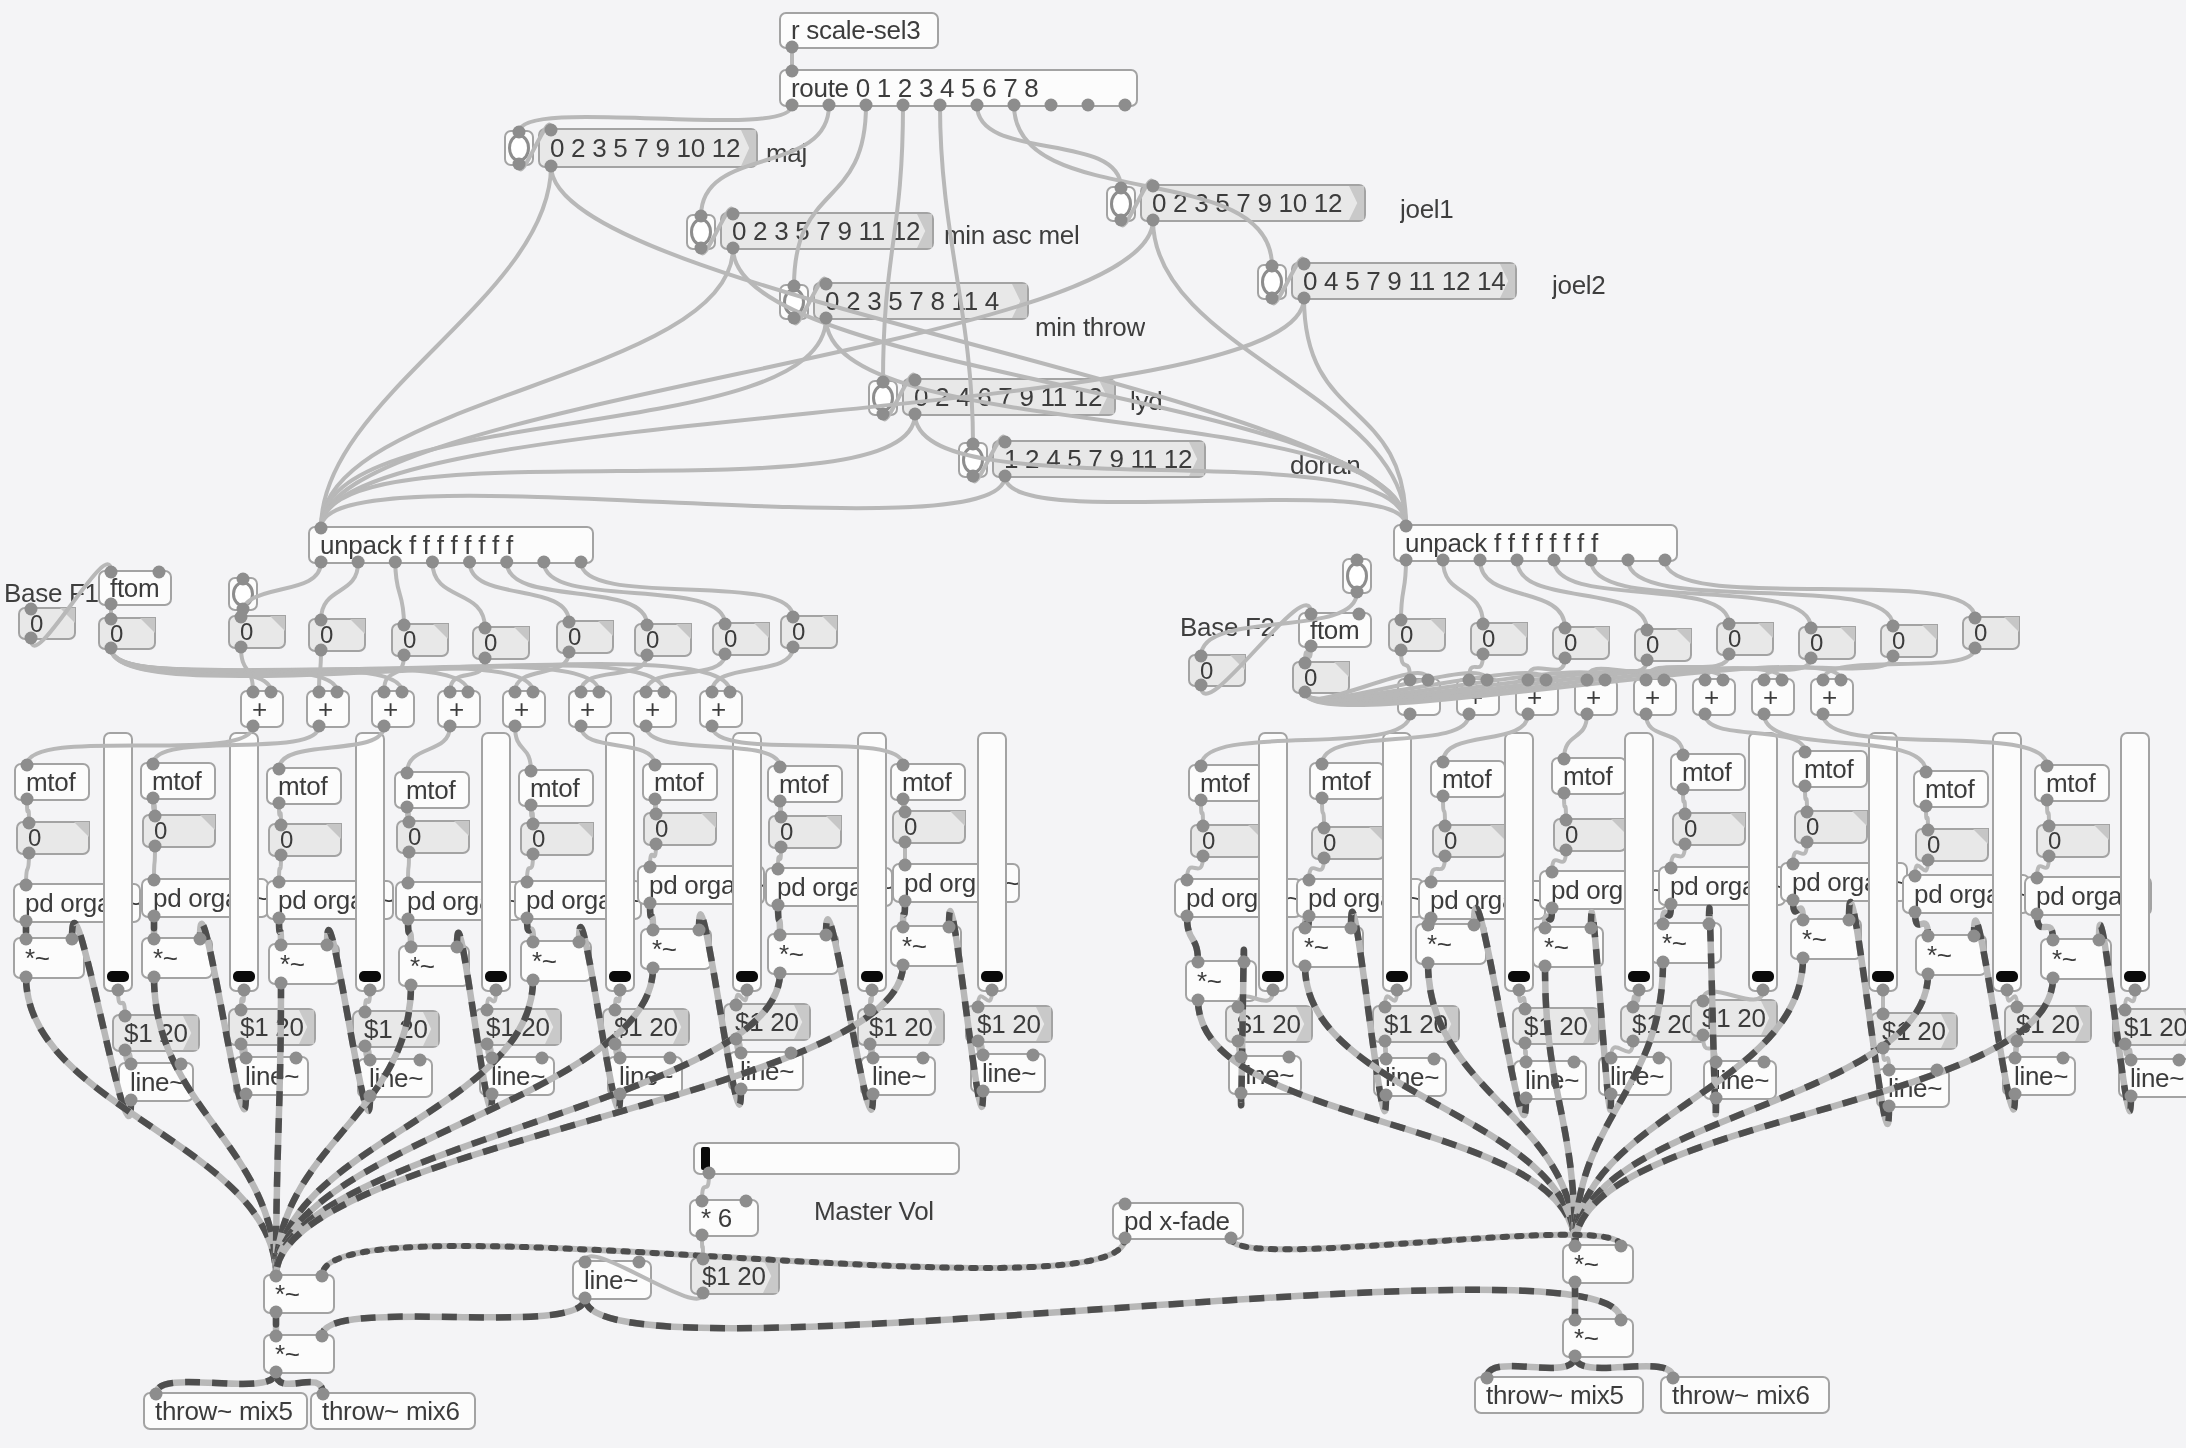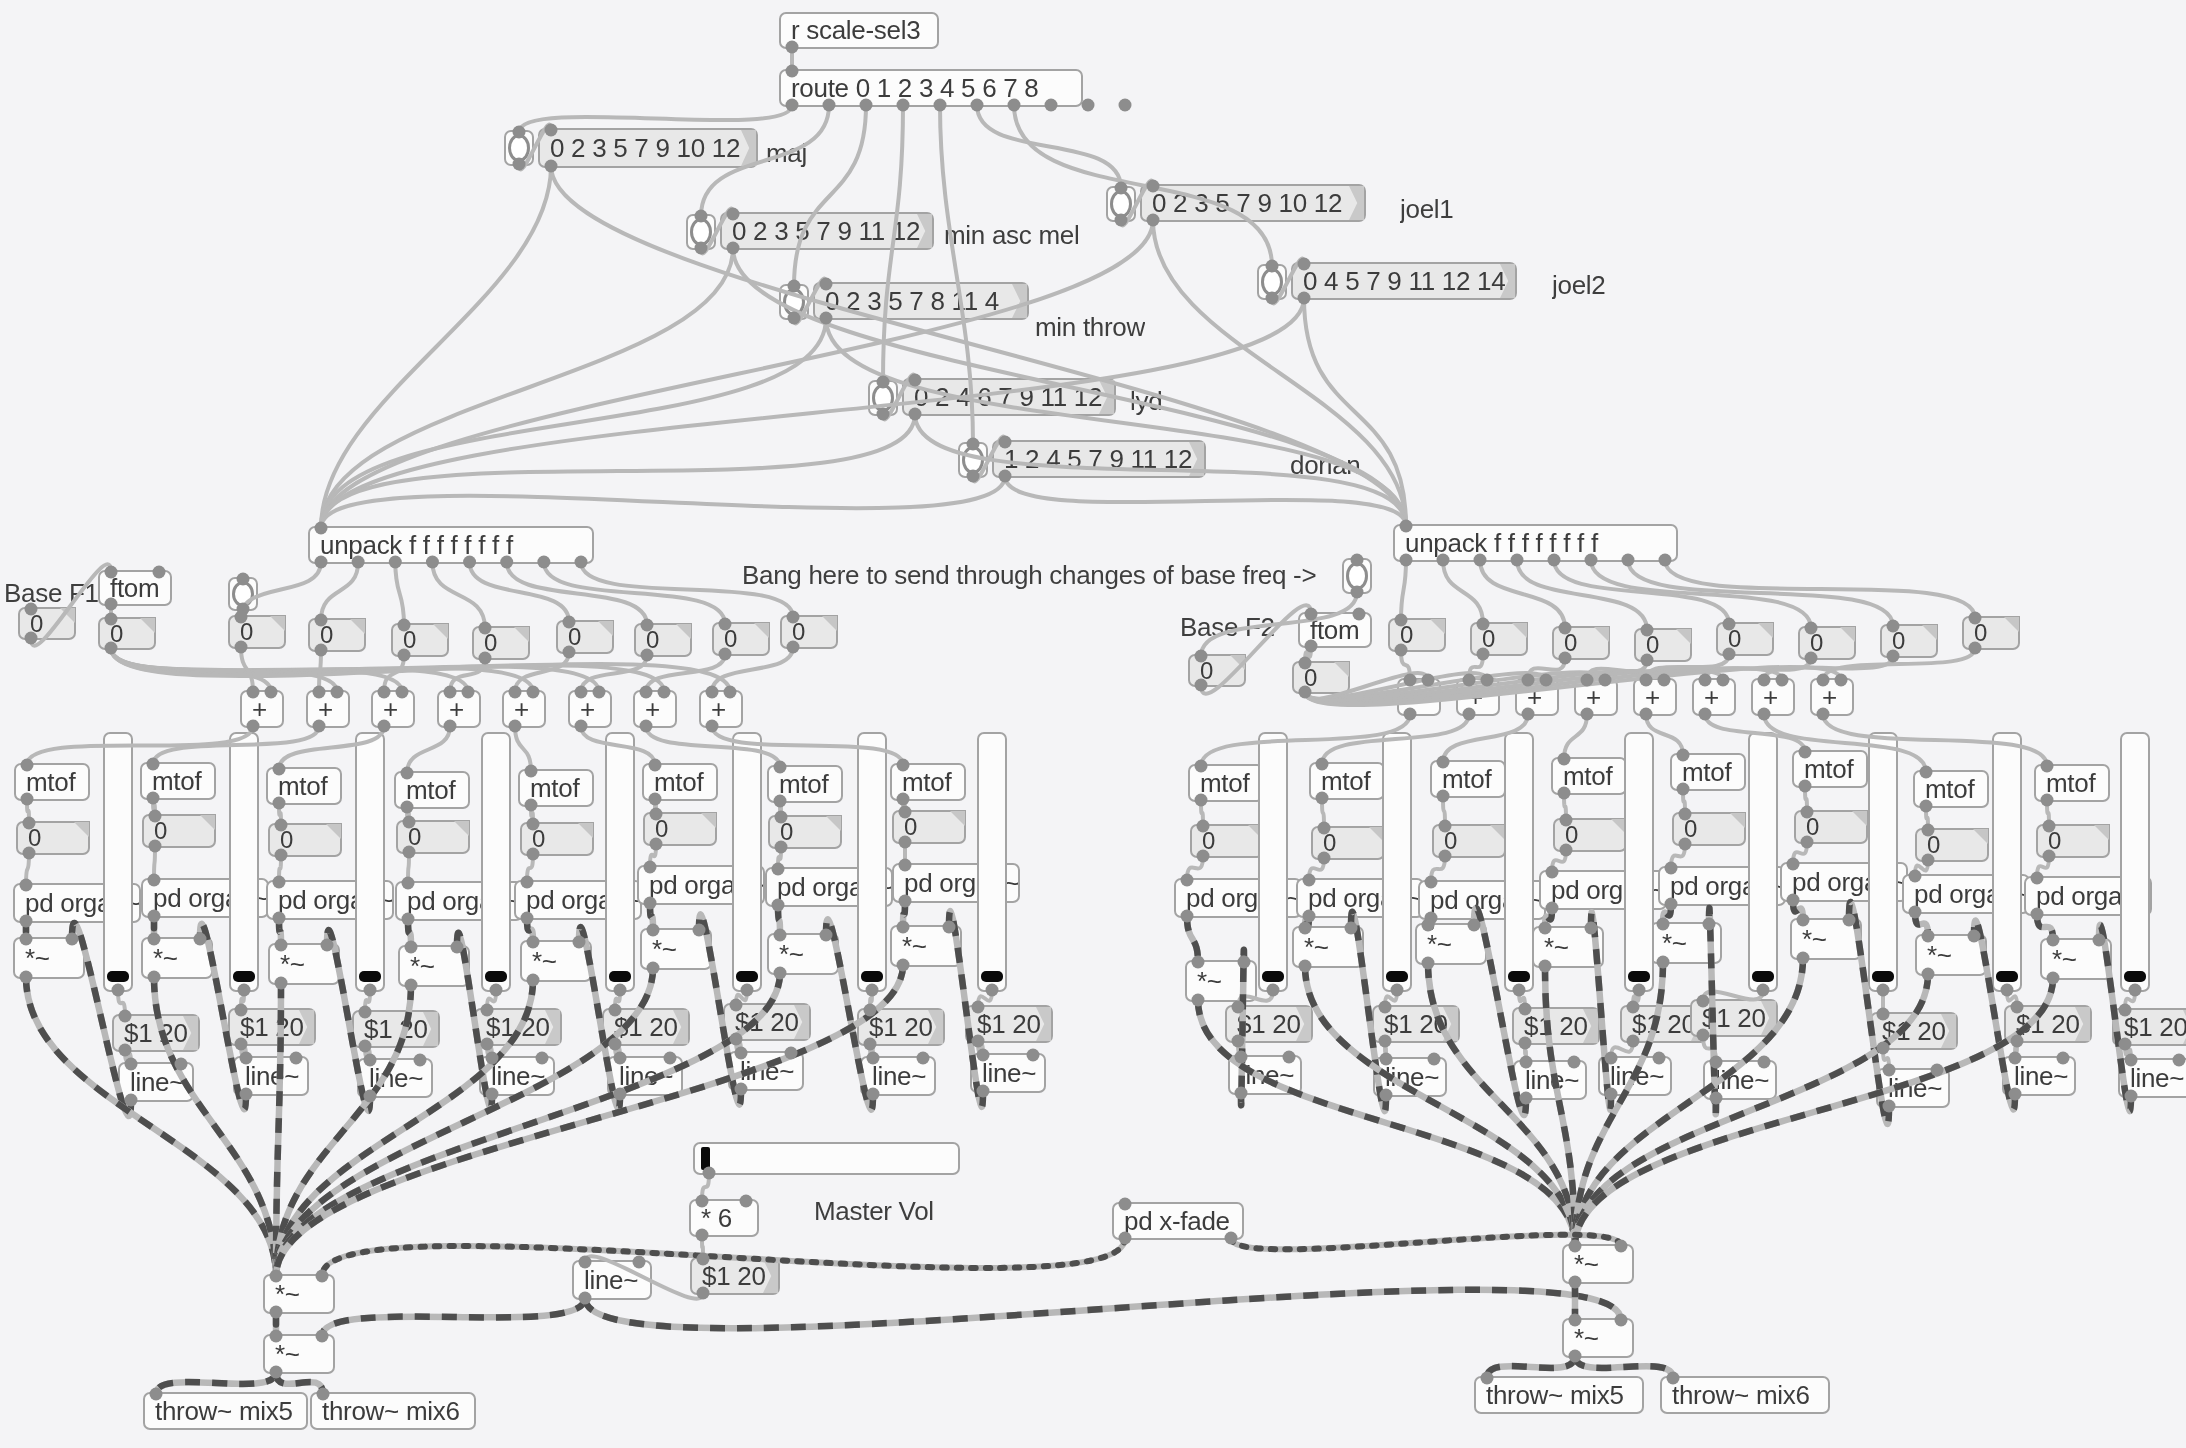--- a/index.html
+++ b/index.html
@@ -739,21 +739,21 @@
         <circle cx="1575" cy="1320" r="6.5" fill="#8d8d8d"></circle>
         <circle cx="1621" cy="1320" r="6.5" fill="#8d8d8d"></circle>
         <circle cx="1575" cy="1356" r="6.5" fill="#8d8d8d"></circle>
         <circle cx="1487" cy="1378" r="6.5" fill="#8d8d8d"></circle>
         <circle cx="1673" cy="1378" r="6.5" fill="#8d8d8d"></circle>
       </g>
     </svg>
 <div class="node obj" style="left: 779px; top: 12px; width: 160px; height: 37px;">
       <span class="lbl">r scale-sel3</span>
     </div>
-    <div class="node obj" style="left: 779px; top: 69px; width: 304px; height: 38px;">
+    <div class="node obj" style="left: 779px; top: 69px; width: 359px; height: 38px;">
       <span class="lbl">route 0 1 2 3 4 5 6 7 8</span>
     </div>
     <div class="node bng" style="left: 504px; top: 130px; width: 30px; height: 36px;">
       <span class="lbl"></span>
     </div>
     <div class="node msg" style="left: 538px; top: 128px; width: 220px; height: 40px;">
       <span class="lbl">0 2 3 5 7 9 10 12</span>
     </div>
     <div class="node cmt" style="left: 766px; top: 138px;">
       <span class="lbl">maj</span>
@@ -1038,23 +1038,20 @@
       <span class="lbl">line~</span>
     </div>
     <div class="node obj" style="left: 728px; top: 1051px; width: 76px; height: 40px;">
       <span class="lbl">line~</span>
     </div>
     <div class="node obj" style="left: 860px; top: 1056px; width: 76px; height: 40px;">
       <span class="lbl">line~</span>
     </div>
     <div class="node obj" style="left: 970px; top: 1053px; width: 76px; height: 40px;">
       <span class="lbl">line~</span>
-    </div>
-    <div class="node cmt" style="left: 742px; top: 560px;">
-      <span class="lbl">Bang here to send through changes of base freq -&gt;</span>
     </div>
     <div class="node bng" style="left: 1342px; top: 558px; width: 30px; height: 36px;">
       <span class="lbl"></span>
     </div>
     <div class="node obj" style="left: 1393px; top: 524px; width: 285px; height: 38px;">
       <span class="lbl">unpack f f f f f f f f</span>
     </div>
     <div class="node cmt" style="left: 1180px; top: 612px;">
       <span class="lbl">Base F2</span>
     </div>

